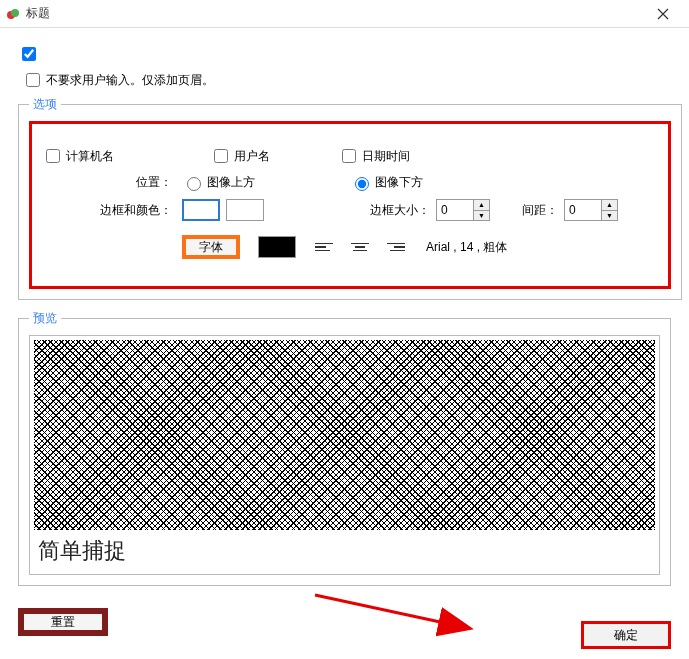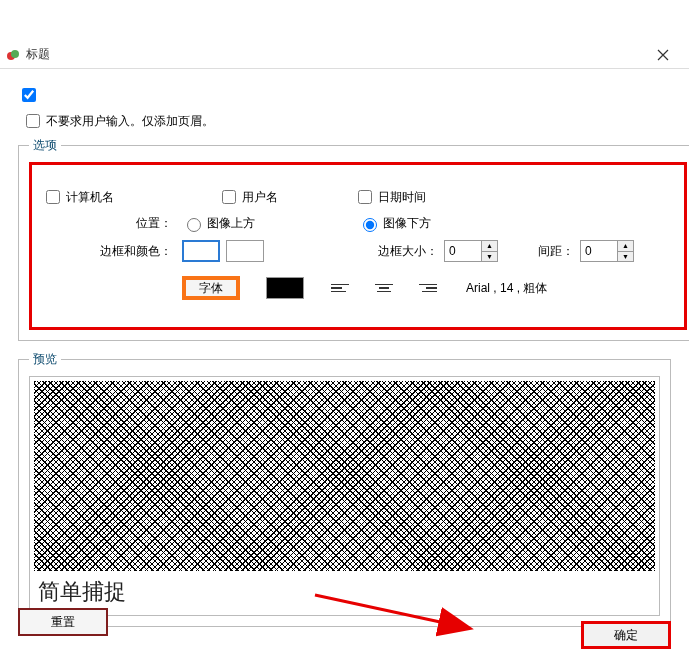--- a/index.html
+++ b/index.html
@@ -13,55 +13,54 @@
     overflow: hidden;
     position: relative;
   }
   .titlebar {
     height: 28px;
     border-bottom: 1px solid #ddd;
     display: flex;
     align-items: center;
     padding: 0 6px;
     background: #fff;
-    margin-top: 41px;
   }
   .titlebar .app-icon {
     width: 14px; height: 14px;
     margin-right: 6px;
   }
   .titlebar .title { flex: 1; color: #333; }
   .titlebar .close {
     width: 40px; height: 28px;
     display: flex; align-items: center; justify-content: center;
     font-size: 14px; color: #333;
   }
   .content { padding: 12px 18px; }
   .chk-row { display: flex; align-items: center; margin: 4px 0 6px 0; }
   .chk-row input[type=checkbox] { width: 14px; height: 14px; margin-right: 6px; }
   fieldset {
     border: 1px solid #bbb;
     margin: 6px 0 10px 0;
     padding: 8px 10px 10px 10px;
     position: relative;
   }
-  legend { padding: 0 4px; color: #0c4a6e; }
+  legend { padding: 0 4px; color: #3b82f6; }
   .options-inner {
     border: 3px solid #e60000;
     padding: 14px 10px 16px 10px;
     min-height: 168px;
     position: relative;
   }
   .opt-row {
     display: flex;
     align-items: center;
     margin: 8px 0;
   }
   .opt-label { width: 140px; text-align: right; padding-right: 10px; }
-  .opt-cells { display: flex; align-items: center; gap: 16px; }
+  .opt-cells { display: flex; align-items: center; gap: 8px; }
   .cell { display: flex; align-items: center; width: 160px; }
   .cell-sm { width: 120px; }
   input[type=checkbox].boxctl, .fake-check {
     width: 14px; height: 14px; margin-right: 6px;
   }
   .radio { width: 14px; height: 14px; margin-right: 6px; }
   .color-swatch {
     width: 38px; height: 22px; border: 1px solid #999;
     background: #fff; display: inline-block; margin-right: 6px;
   }
@@ -79,21 +78,21 @@
     display: flex; flex-direction: column; width: 16px;
     border-left: 1px solid #999;
   }
   .spinbtns div {
     flex: 1; display: flex; align-items: center; justify-content: center;
     font-size: 7px; background: #efefef; border-bottom: 1px solid #999;
   }
   .spinbtns div:last-child { border-bottom: none; }
   .btn {
     height: 24px; min-width: 58px; padding: 0 10px;
-    border: 2px solid #7f1d1d; background: #f5f5f5;
+    border: 6px solid #7f1d1d; background: #f5f5f5;
     display: inline-flex; align-items: center; justify-content: center;
   }
   .btn.font-btn { border: 4px solid #f97316; }
   .align-icon {
     width: 18px; height: 16px; display: inline-flex; flex-direction: column;
     justify-content: center; gap: 2px; margin: 0 5px;
   }
   .align-icon span { height: 1.5px; background: #333; display: block; }
   .align-left span:nth-child(1){width:100%} .align-left span:nth-child(2){width:60%} .align-left span:nth-child(3){width:85%}
   .align-center span { margin: 0 auto; } .align-center span:nth-child(1){width:100%} .align-center span:nth-child(2){width:55%} .align-center span:nth-child(3){width:80%}

